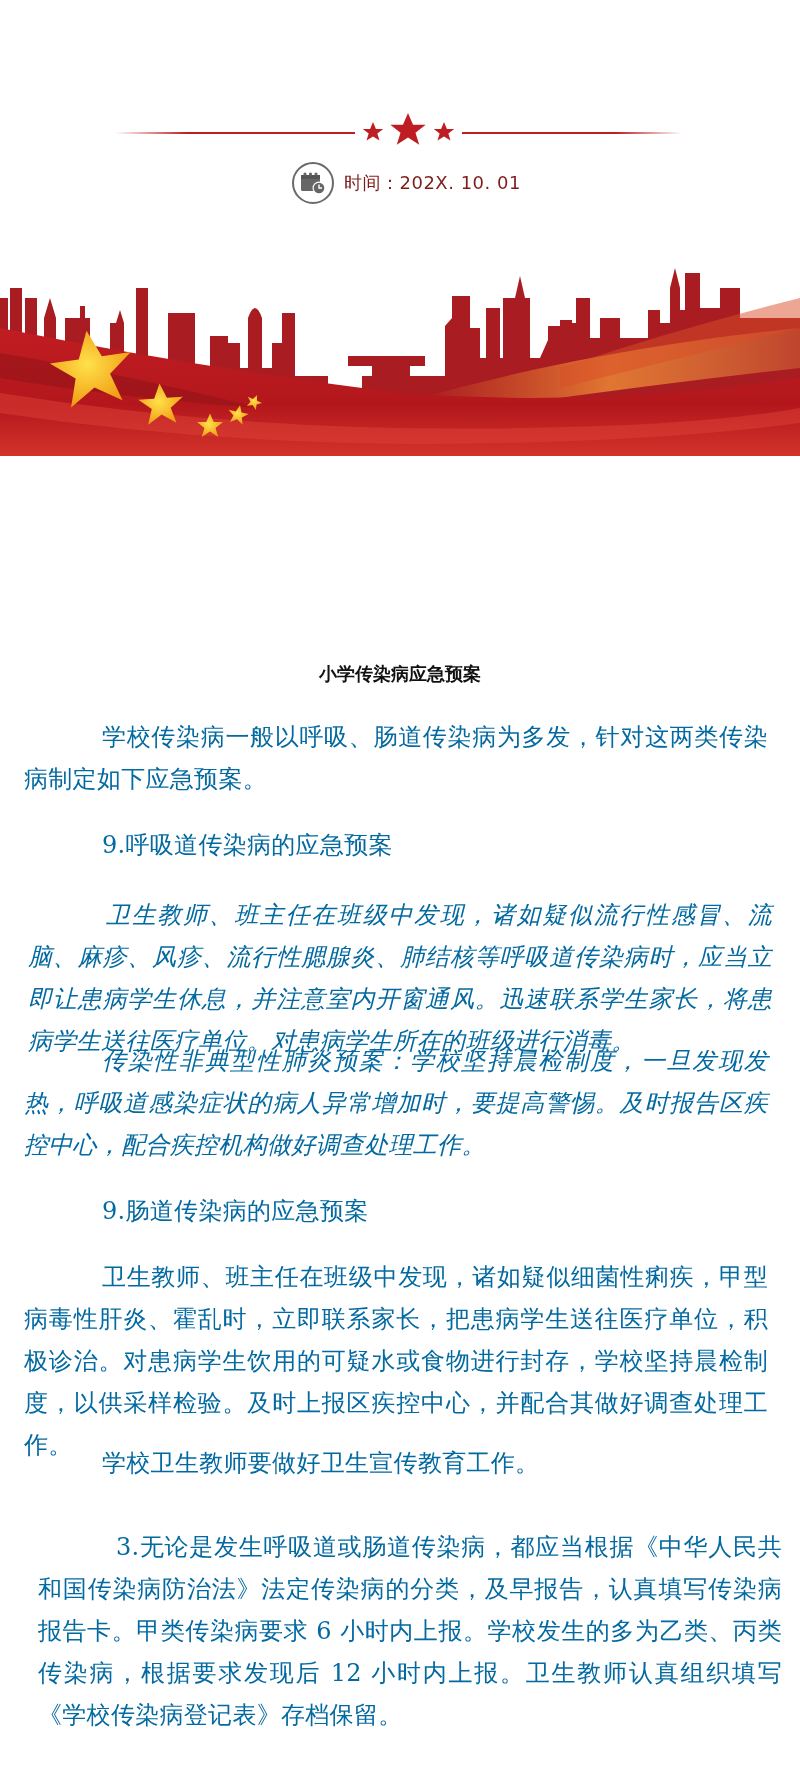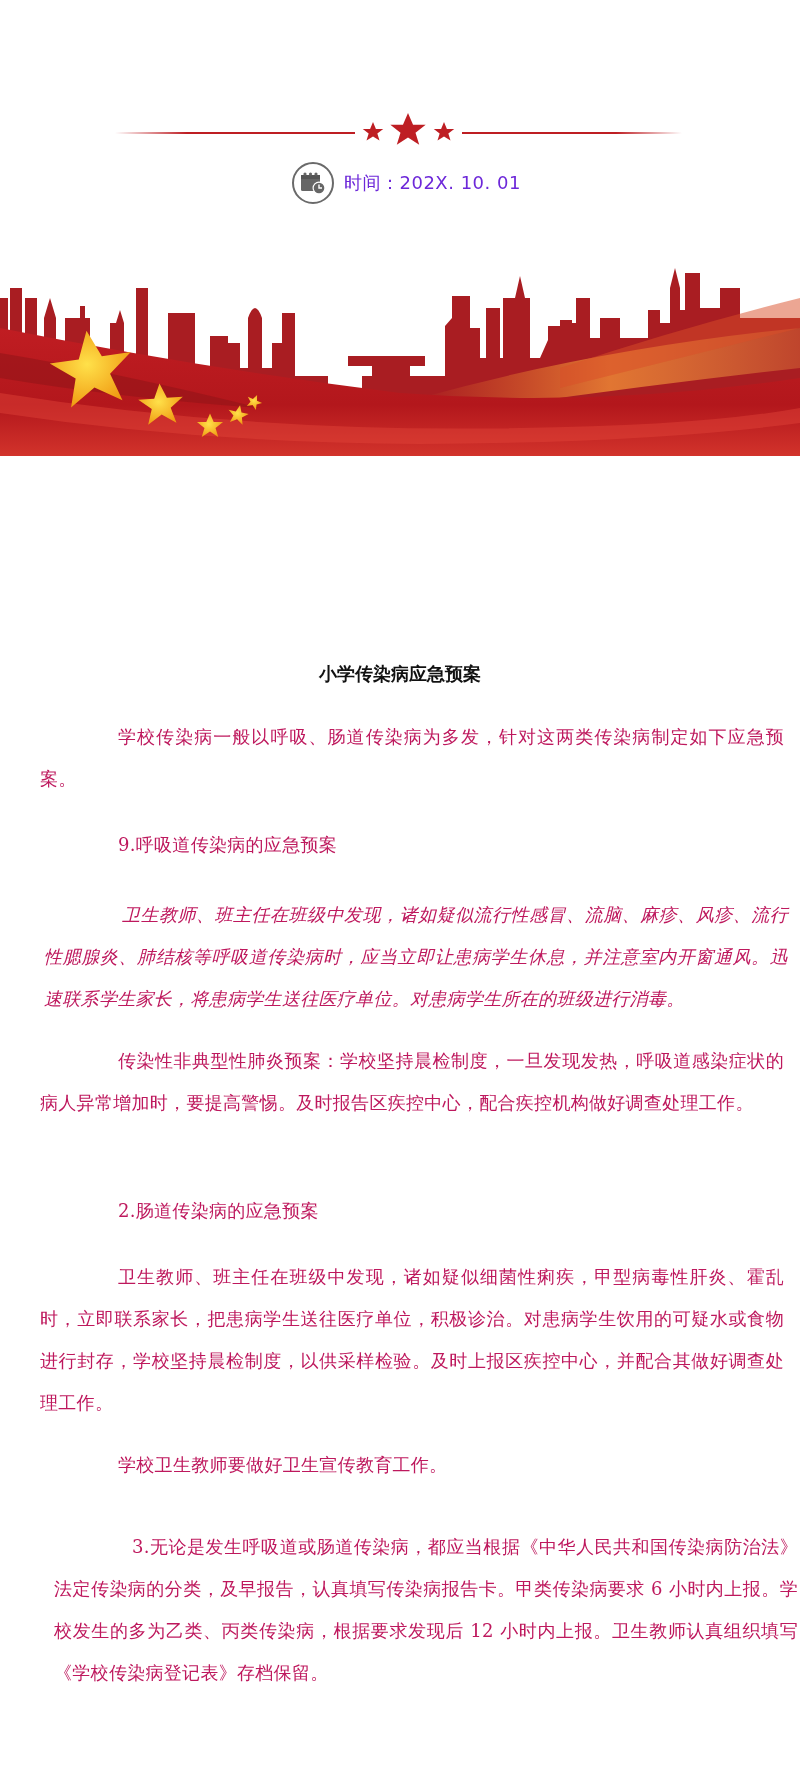--- a/index.html
+++ b/index.html
@@ -7,26 +7,26 @@
          font-family: "DejaVu Serif", "Liberation Serif", serif; color: #1a1a1a; }
 
   .deco-line { position: absolute; top: 132px; height: 2px; }
   .deco-line.left { left: 115px; width: 240px; background: linear-gradient(to right, rgba(190,30,35,0), #be1e23 30%); }
   .deco-line.right { left: 462px; width: 220px; background: linear-gradient(to left, rgba(190,30,35,0), #be1e23 30%); }
   .deco-stars { position: absolute; left: 355px; top: 112px; width: 107px; height: 36px; }
 
   .date-row { position: absolute; left: 292px; top: 160px; height: 46px; display: flex; align-items: center; }
   .clock-badge { width: 42px; height: 42px; border: 2px solid #6a6a6a; border-radius: 50%; box-sizing: border-box;
                  display: flex; align-items: center; justify-content: center; margin-right: 10px; }
-  .date-text { font-family: "DejaVu Sans", "Liberation Sans", sans-serif; font-size: 18px; color: #6d28d9; letter-spacing: 0.5px; text-align: right; }
+  .date-text { font-family: "DejaVu Sans", "Liberation Sans", sans-serif; font-size: 18px; color: #7f1d1d; letter-spacing: 0.5px; text-align: right; }
 
   .banner { position: absolute; left: 0; top: 258px; width: 800px; height: 198px; }
   .doc-title { position: absolute; left: 0; top: 662px; width: 800px; text-align: center; font-size: 18px; font-weight: bold;
                font-family: Liberation Mono, monospace; color: #111; }
-  .para { position: absolute; left: 40px; width: 744px; font-size: 18px; line-height: 42px; color: #be185d;
+  .para { position: absolute; left: 24px; width: 744px; font-size: 24px; line-height: 42px; color: #0369a1;
           text-indent: 78px; text-align: justify; letter-spacing: 0.3px; }
 </style>
 </head>
 <body>
 
 <div class="deco-line left"></div>
 <svg class="deco-stars" viewBox="0 0 107 36">
   <polygon fill="#be1e23" transform="translate(18,20) scale(0.55)" points="0,-18 5.3,-5.6 18.6,-5.6 7.9,2.8 11.8,15.6 0,8 -11.8,15.6 -7.9,2.8 -18.6,-5.6 -5.3,-5.6"></polygon>
   <polygon fill="#be1e23" transform="translate(53,18) scale(0.95)" points="0,-18 5.3,-5.6 18.6,-5.6 7.9,2.8 11.8,15.6 0,8 -11.8,15.6 -7.9,2.8 -18.6,-5.6 -5.3,-5.6"></polygon>
   <polygon fill="#be1e23" transform="translate(89,20) scale(0.55)" points="0,-18 5.3,-5.6 18.6,-5.6 7.9,2.8 11.8,15.6 0,8 -11.8,15.6 -7.9,2.8 -18.6,-5.6 -5.3,-5.6"></polygon>
@@ -83,17 +83,17 @@
     <polygon fill="url(#gold)" transform="translate(238,157) scale(0.55) rotate(12)" points="0,-18 5.3,-5.6 18.6,-5.6 7.9,2.8 11.8,15.6 0,8 -11.8,15.6 -7.9,2.8 -18.6,-5.6 -5.3,-5.6"></polygon>
     <polygon fill="url(#gold)" transform="translate(254,144) scale(0.42) rotate(24)" points="0,-18 5.3,-5.6 18.6,-5.6 7.9,2.8 11.8,15.6 0,8 -11.8,15.6 -7.9,2.8 -18.6,-5.6 -5.3,-5.6"></polygon>
   </g>
 </svg>
 
 <div class="doc-title">小学传染病应急预案</div>
 
 <p class="para" style="top:716px;margin:0;">学校传染病一般以呼吸、肠道传染病为多发，针对这两类传染病制定如下应急预案。</p>
 <p class="para" style="top:824px;margin:0;">9.呼吸道传染病的应急预案</p>
 <p class="para" style="top:890px;margin:4px;font-style:italic;">卫生教师、班主任在班级中发现，诸如疑似流行性感冒、流脑、麻疹、风疹、流行性腮腺炎、肺结核等呼吸道传染病时，应当立即让患病学生休息，并注意室内开窗通风。迅速联系学生家长，将患病学生送往医疗单位。对患病学生所在的班级进行消毒。</p>
-<p class="para" style="top:1040px;margin:0;">传染性非典型性肺炎预案：学校坚持晨检制度，一旦发现发热，呼吸道感染症状的病人异常增加时，要提高警惕。及时报告区疾控中心，配合疾控机构做好调查处理工作。</p>
-<p class="para" style="top:1190px;margin:0;">2.肠道传染病的应急预案</p>
+<p class="para" style="top:1040px;margin:0;font-style:italic;">传染性非典型性肺炎预案：学校坚持晨检制度，一旦发现发热，呼吸道感染症状的病人异常增加时，要提高警惕。及时报告区疾控中心，配合疾控机构做好调查处理工作。</p>
+<p class="para" style="top:1190px;margin:0;">9.肠道传染病的应急预案</p>
 <p class="para" style="top:1256px;margin:0;">卫生教师、班主任在班级中发现，诸如疑似细菌性痢疾，甲型病毒性肝炎、霍乱时，立即联系家长，把患病学生送往医疗单位，积极诊治。对患病学生饮用的可疑水或食物进行封存，学校坚持晨检制度，以供采样检验。及时上报区疾控中心，并配合其做好调查处理工作。</p>
-<p class="para" style="top:1444px;margin:0;">学校卫生教师要做好卫生宣传教育工作。</p>
+<p class="para" style="top:1444px;margin:0;font-family:Liberation Mono, monospace;">学校卫生教师要做好卫生宣传教育工作。</p>
 <p class="para" style="top:1512px;margin:14px;">3.无论是发生呼吸道或肠道传染病，都应当根据《中华人民共和国传染病防治法》法定传染病的分类，及早报告，认真填写传染病报告卡。甲类传染病要求 6 小时内上报。学校发生的多为乙类、丙类传染病，根据要求发现后 12 小时内上报。卫生教师认真组织填写《学校传染病登记表》存档保留。</p>
 
 </body></html>

